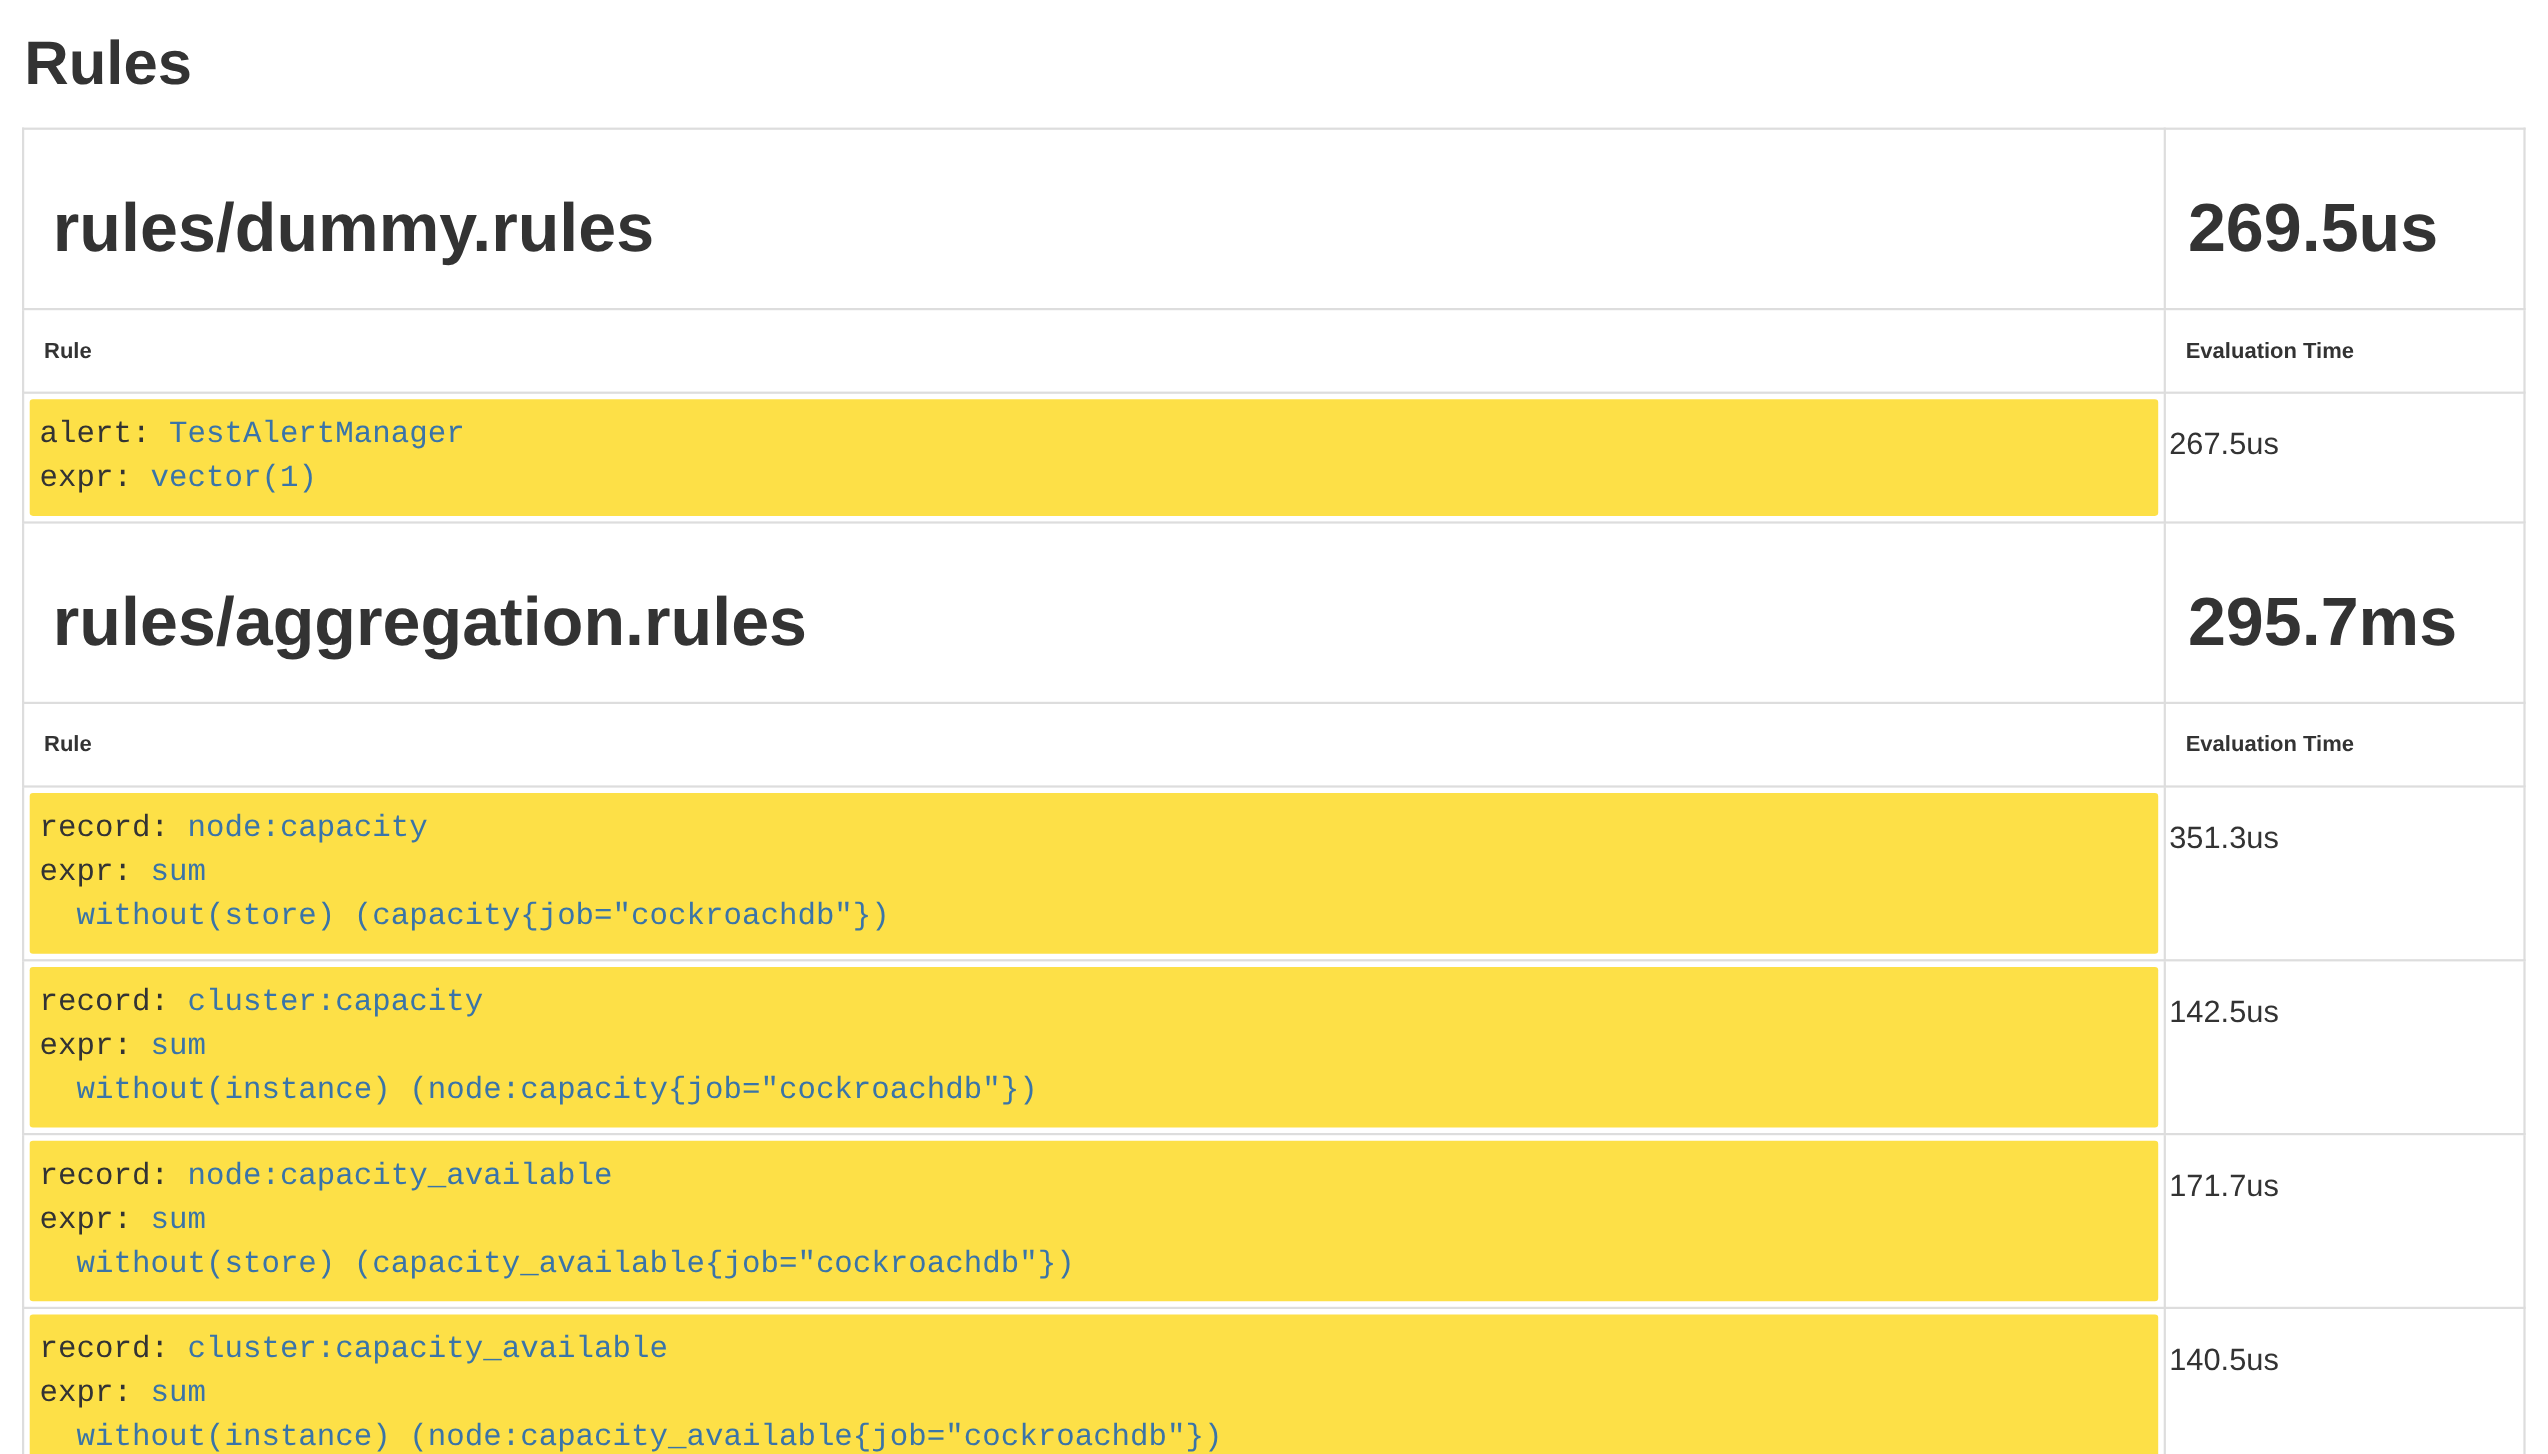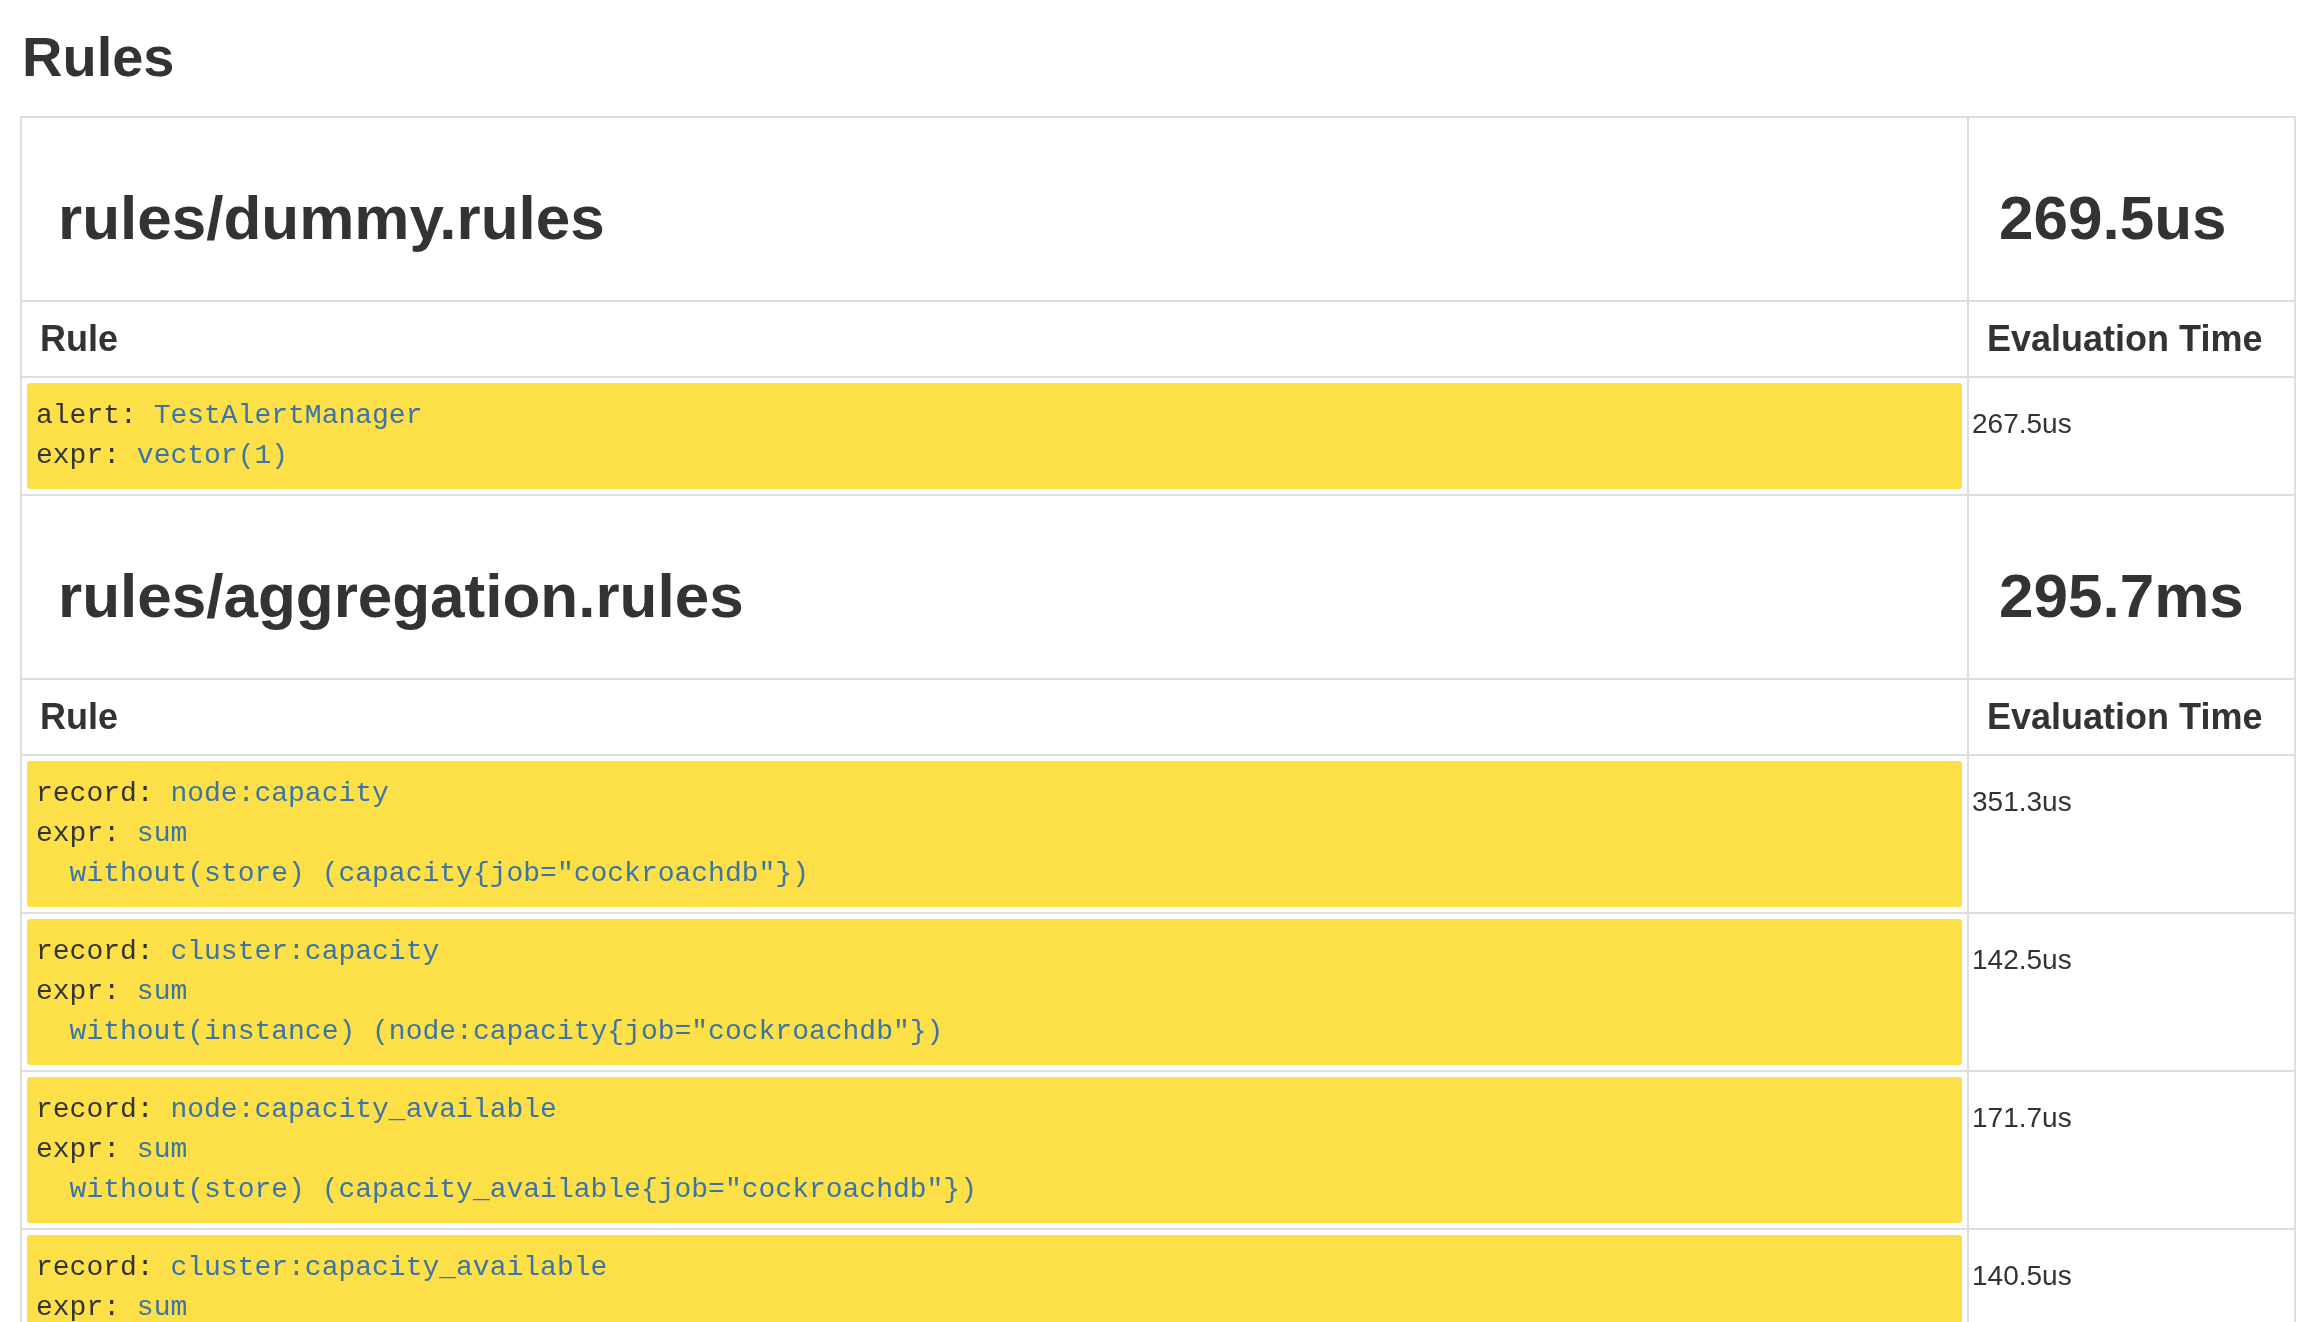--- a/index.html
+++ b/index.html
@@ -36,31 +36,31 @@
     background: #ffffff;
     vertical-align: top;
   }
   tr.group-header-row td {
     padding: 54px 24px 36px 24px;
   }
   tr.group-header-row td.eval-col {
     padding-left: 18px;
   }
   tr.group-header-row h2 {
-    margin: 12px;
+    margin: 2px;
     font-size: 62px;
     line-height: 68px;
     font-weight: 700;
     color: #333333;
     white-space: nowrap;
     overflow: hidden;
   }
   tr.col-header-row th {
     text-align: left;
-    font-size: 36px;
+    font-size: 20px;
     line-height: 38px;
     font-weight: 700;
     color: #333333;
     padding: 18px 18px 18px 18px;
     margin-left: 20px;
   }
   td.rule-cell {
     padding: 5px;
   }
   .rule-code {

